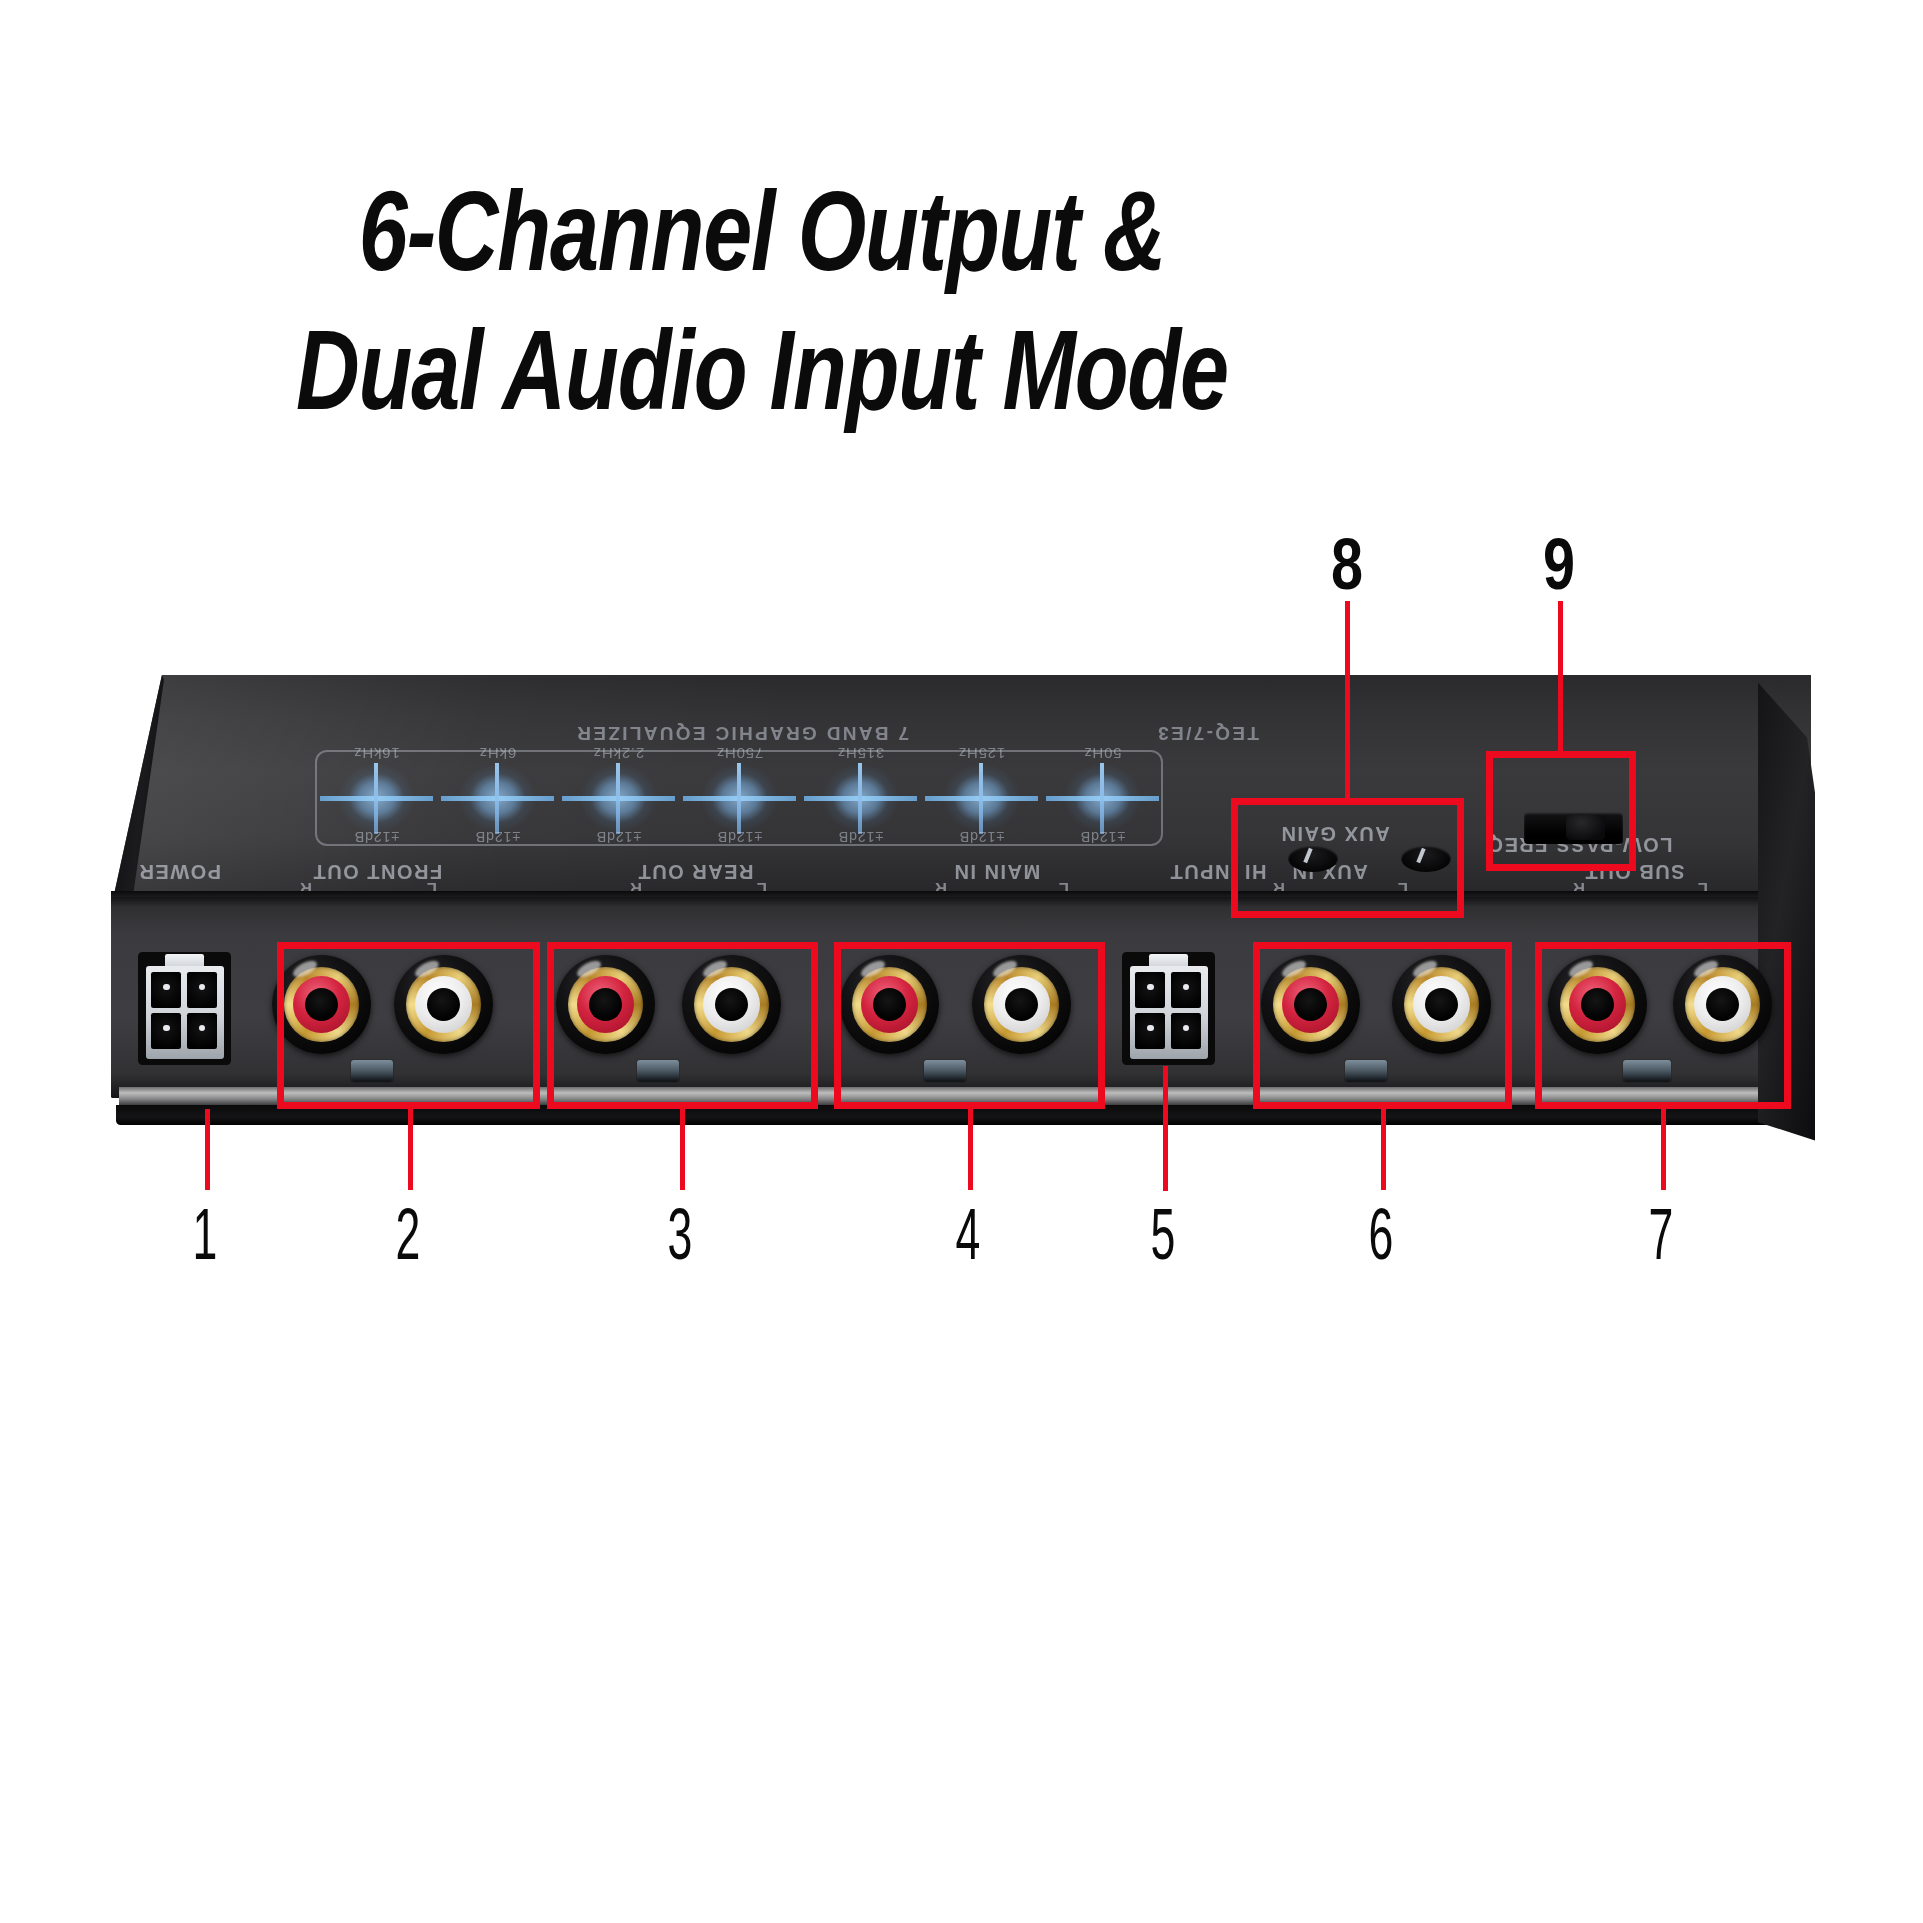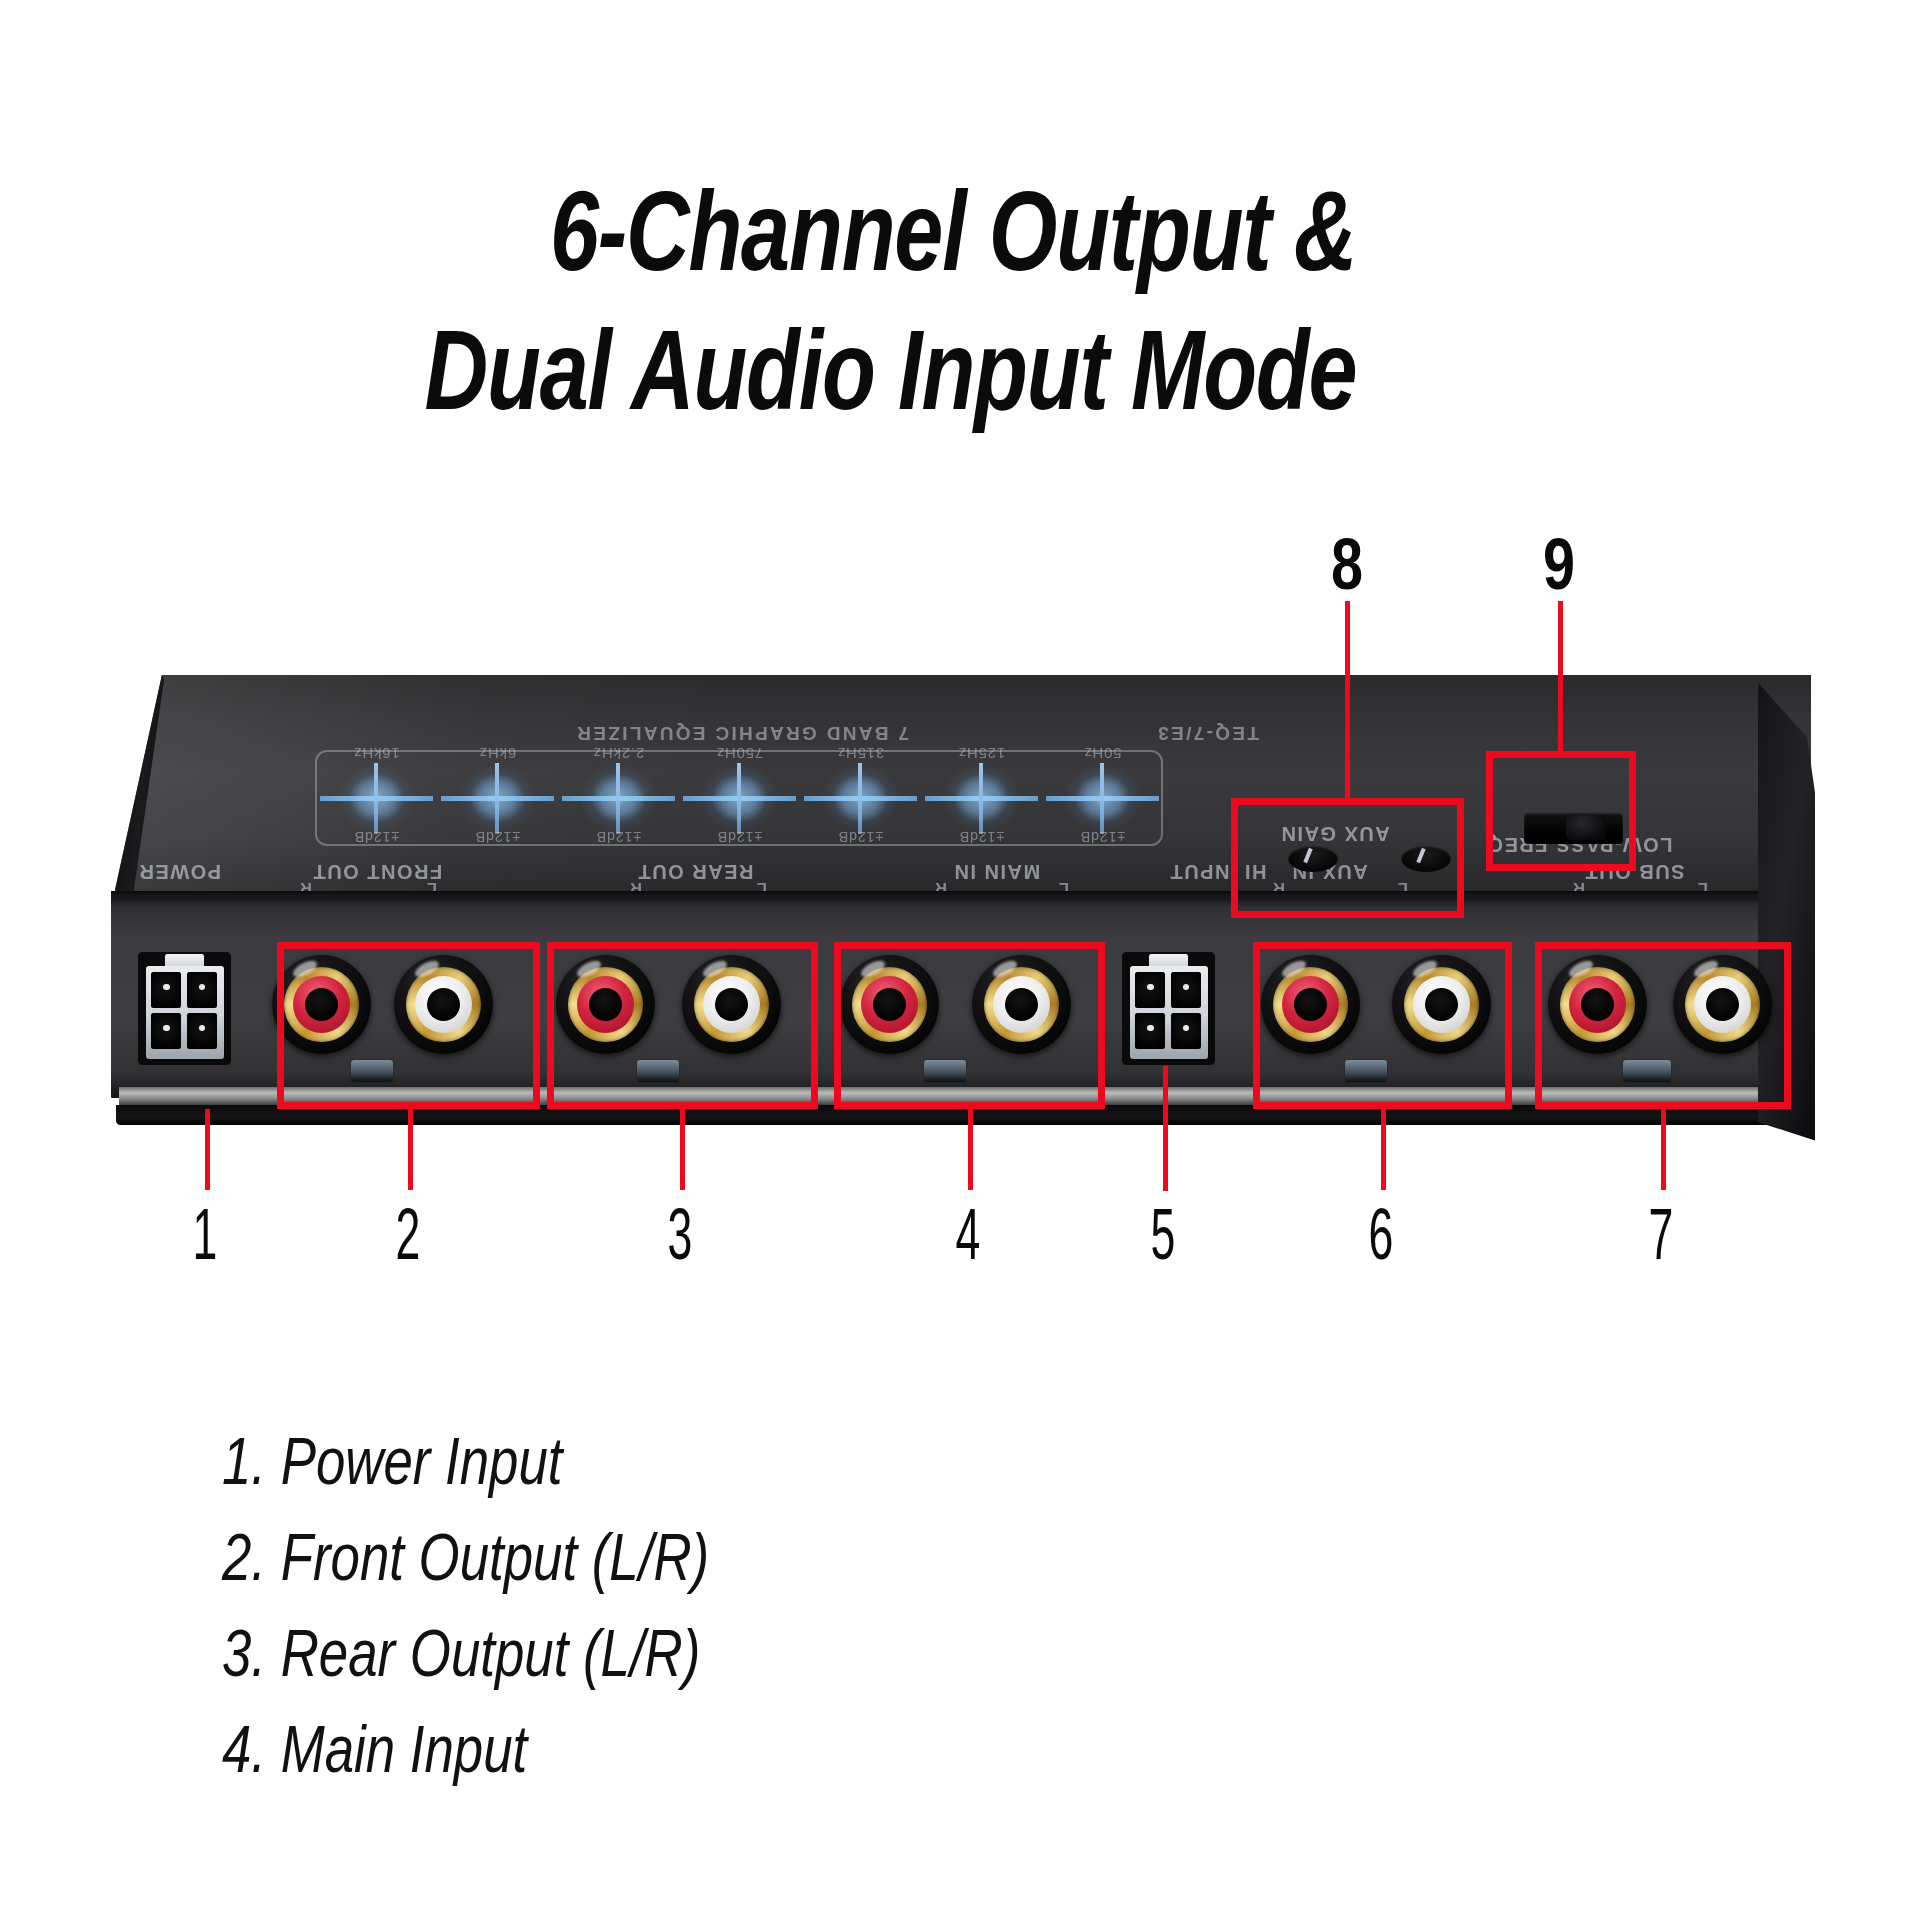--- a/index.html
+++ b/index.html
@@ -6,21 +6,21 @@
   body{
     width:1924px;height:1924px;
     background:#ffffff;
     font-family:"Liberation Sans",sans-serif;
     overflow:hidden;
     position:relative;
   }
   
   #title-block{
     position:absolute;left:0;top:162px;width:1524px;
-    text-align:right;
+    text-align:center;
   }
   .title-line{
     display:block;
     color:#0b0b0b;
     font-family:"Liberation Sans",sans-serif;
     font-weight:bold;
     font-style:italic;
     font-size:113px;
     line-height:139px;
     letter-spacing:-1.5px;
@@ -487,20 +487,14 @@
 <div class="callout-num" style="left:635px;top:1198px;width:90px;">3</div>
 <div class="callout-num" style="left:923px;top:1198px;width:90px;">4</div>
 <div class="callout-num" style="left:1118px;top:1198px;width:90px;">5</div>
 <div class="callout-num" style="left:1336px;top:1198px;width:90px;">6</div>
 <div class="callout-num" style="left:1616px;top:1198px;width:90px;">7</div>
 
 <div class="callout-num top" style="left:1302px;top:528px;width:90px;">8</div>
 <div class="callout-num top" style="left:1514px;top:528px;width:90px;">9</div>
 
 <div id="legend">
-  <div class="legend-col left">
-    <span class="legend-item">1. Power Input</span>
-    <span class="legend-item">2. Front Output (L/R)</span>
-    <span class="legend-item">3. Rear Output (L/R)</span>
-    <span class="legend-item">4. Main Input</span>
-  </div>
 </div>
 
 
 </body></html>

